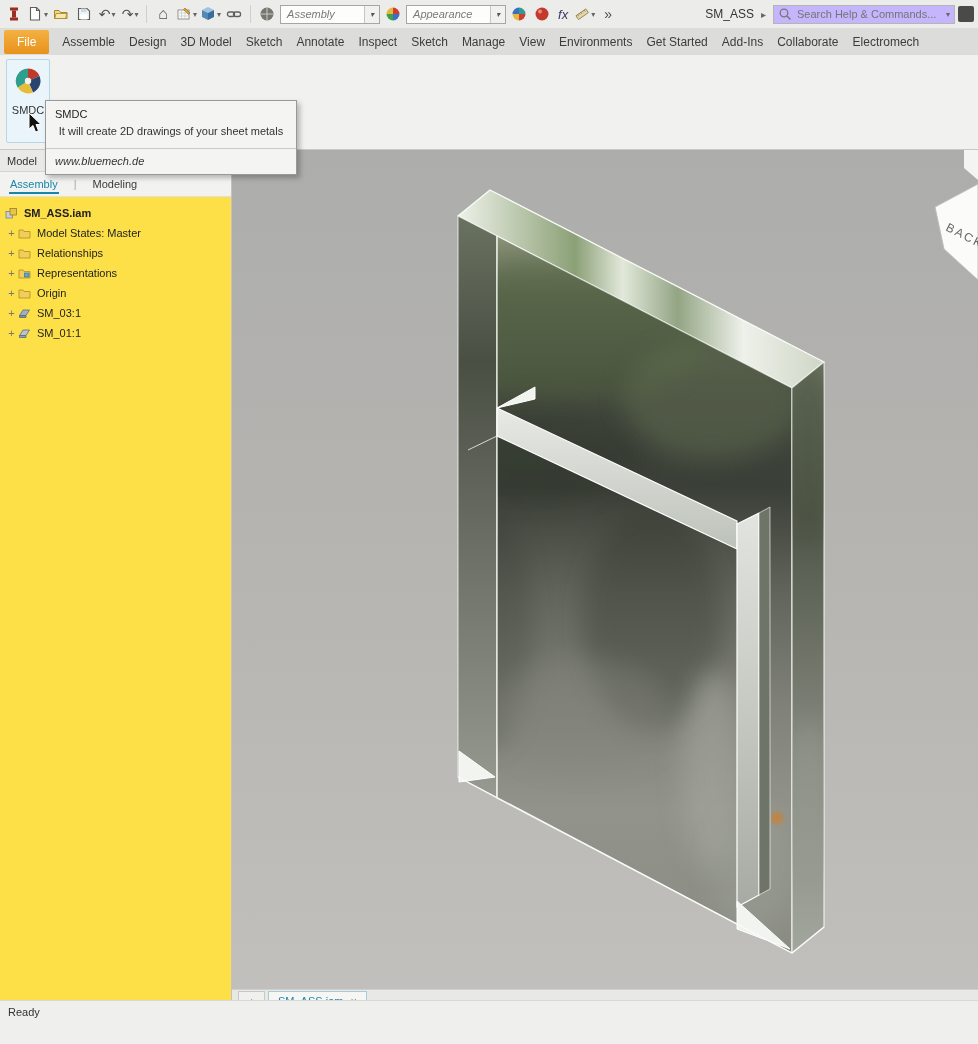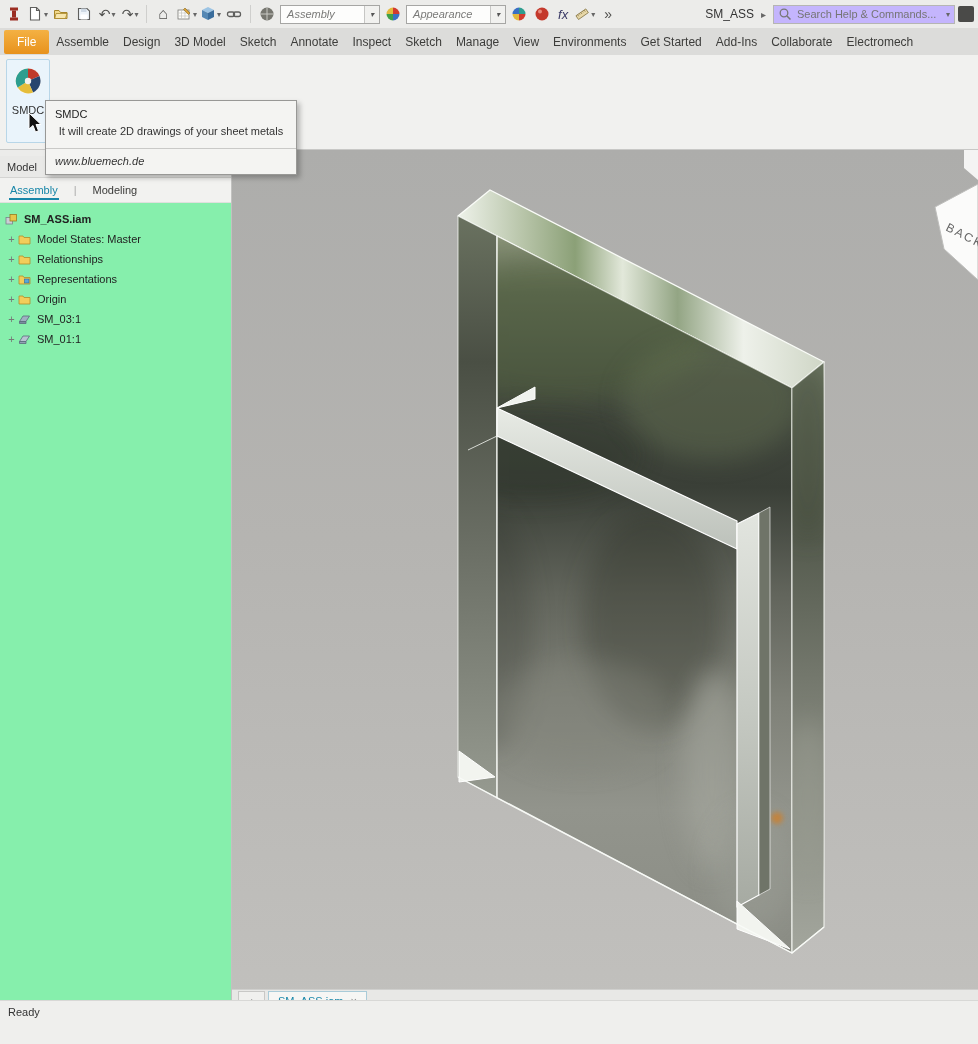--- a/index.html
+++ b/index.html
@@ -44,21 +44,21 @@
   }
   .dark-sq { width:16px; height:16px; background:#4a4a48; border-radius:2px; }
 
   
   .ribbon-tabs {
     position:absolute; top:28px; left:0; right:0; height:27px; background:#dcdcda;
     display:flex; align-items:center; padding-left:4px; white-space:nowrap; overflow:hidden;
   }
   .file-tab {
     background:linear-gradient(#f4b143,#e8921c); color:#fff; font-size:12px;
-    padding:5px 13px; border-radius:2px; 
+    padding:5px 13px; border-radius:2px; margin-right:6px;
   }
   .rtab { font-size:12px; color:#3c3c3a; padding:6px 7px; }
 
   
   .ribbon-body {
     position:absolute; top:55px; left:0; right:0; height:95px;
     background:#f1f1ef; border-bottom:1px solid #c8c8c6;
   }
   .smdc-btn {
     position:absolute; left:6px; top:4px; width:44px; height:84px;
@@ -77,22 +77,22 @@
     background:#f4f4f2; border:1px solid #989896; box-shadow:3px 3px 5px rgba(0,0,0,.25);
     padding:7px 9px 7px 9px;
   }
   .tt-title { font-size:11px; color:#222; }
   .tt-desc  { font-size:11px; color:#333; margin-top:5px;text-align:center; }
   .tt-hr    { border:none; border-top:1px solid #c9c9c7; margin:11px -9px 6px -9px; }
   .tt-link  { font-size:11px; color:#333;font-style:italic; }
 
   
   .browser {
-    position:absolute; left:0; top:156px; width:232px; bottom:32px;
-    background:#86efac; border-right:1px solid #c2c2c0; display:flex; flex-direction:column;
+    position:absolute; left:0; top:150px; width:232px; bottom:32px;
+    background:#fde047; border-right:1px solid #c2c2c0; display:flex; flex-direction:column;
   }
   .browser-header {
     height:22px; background:#e9e9e7; border-bottom:1px solid #d4d4d2;
     display:flex; align-items:center; padding:0 7px; font-size:11px; color:#333;
   }
   .browser-header .close { margin-left:auto; color:#555; font-size:12px; }
   .browser-tabs {
     height:25px; display:flex; align-items:center; gap:15px; padding:0 9px;
     font-size:11px; background:#f2f2f0; border-bottom:1px solid #e0e0de;
   }

